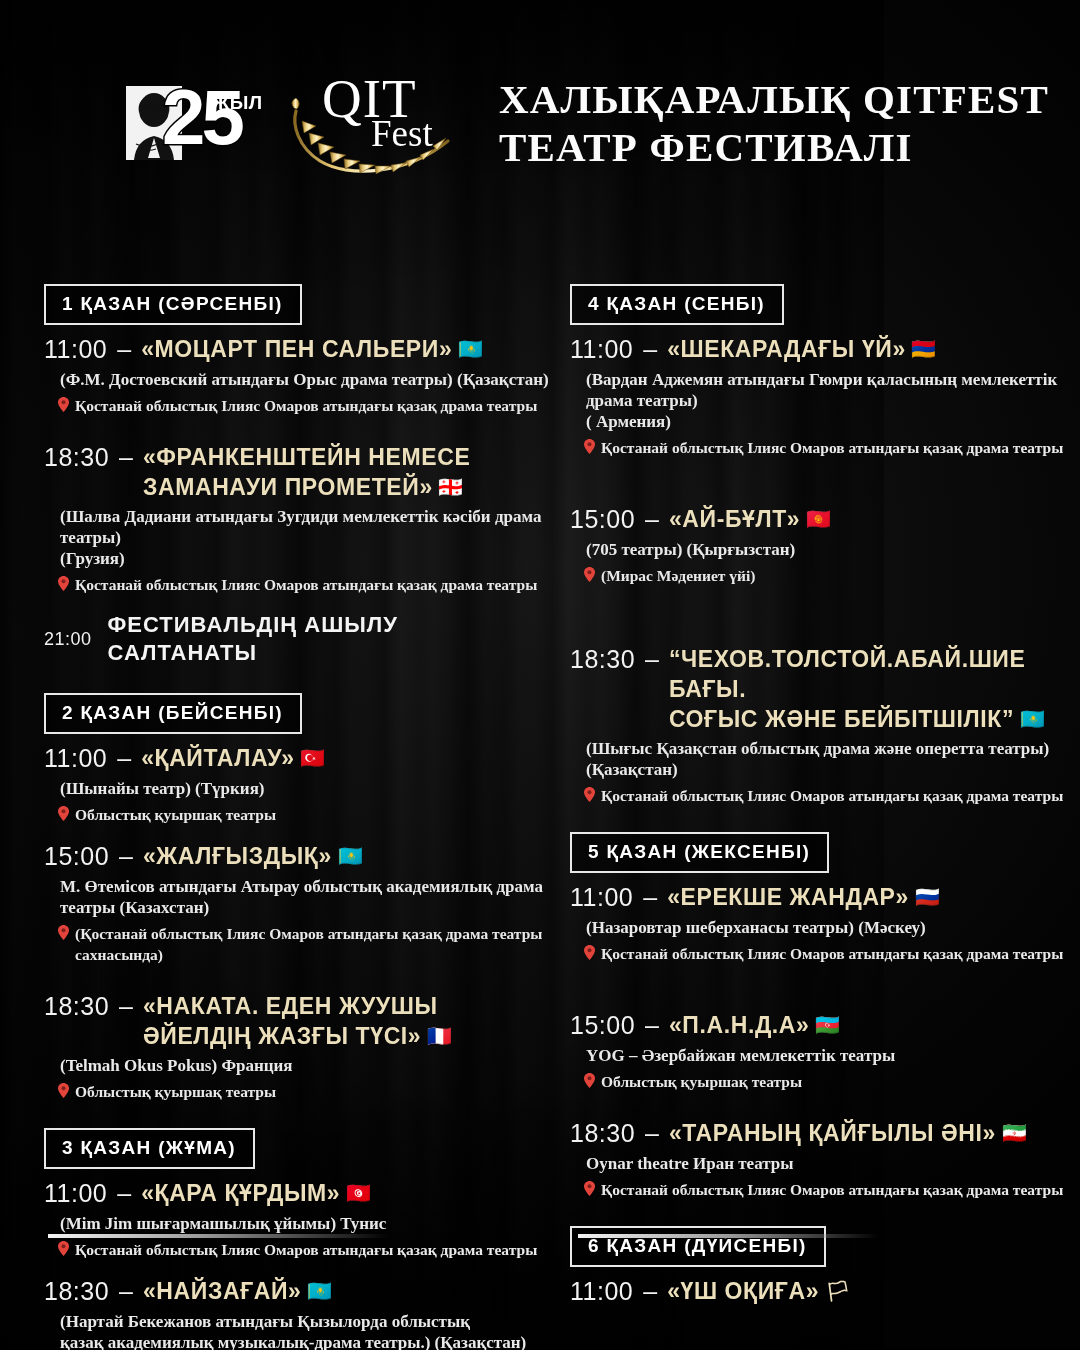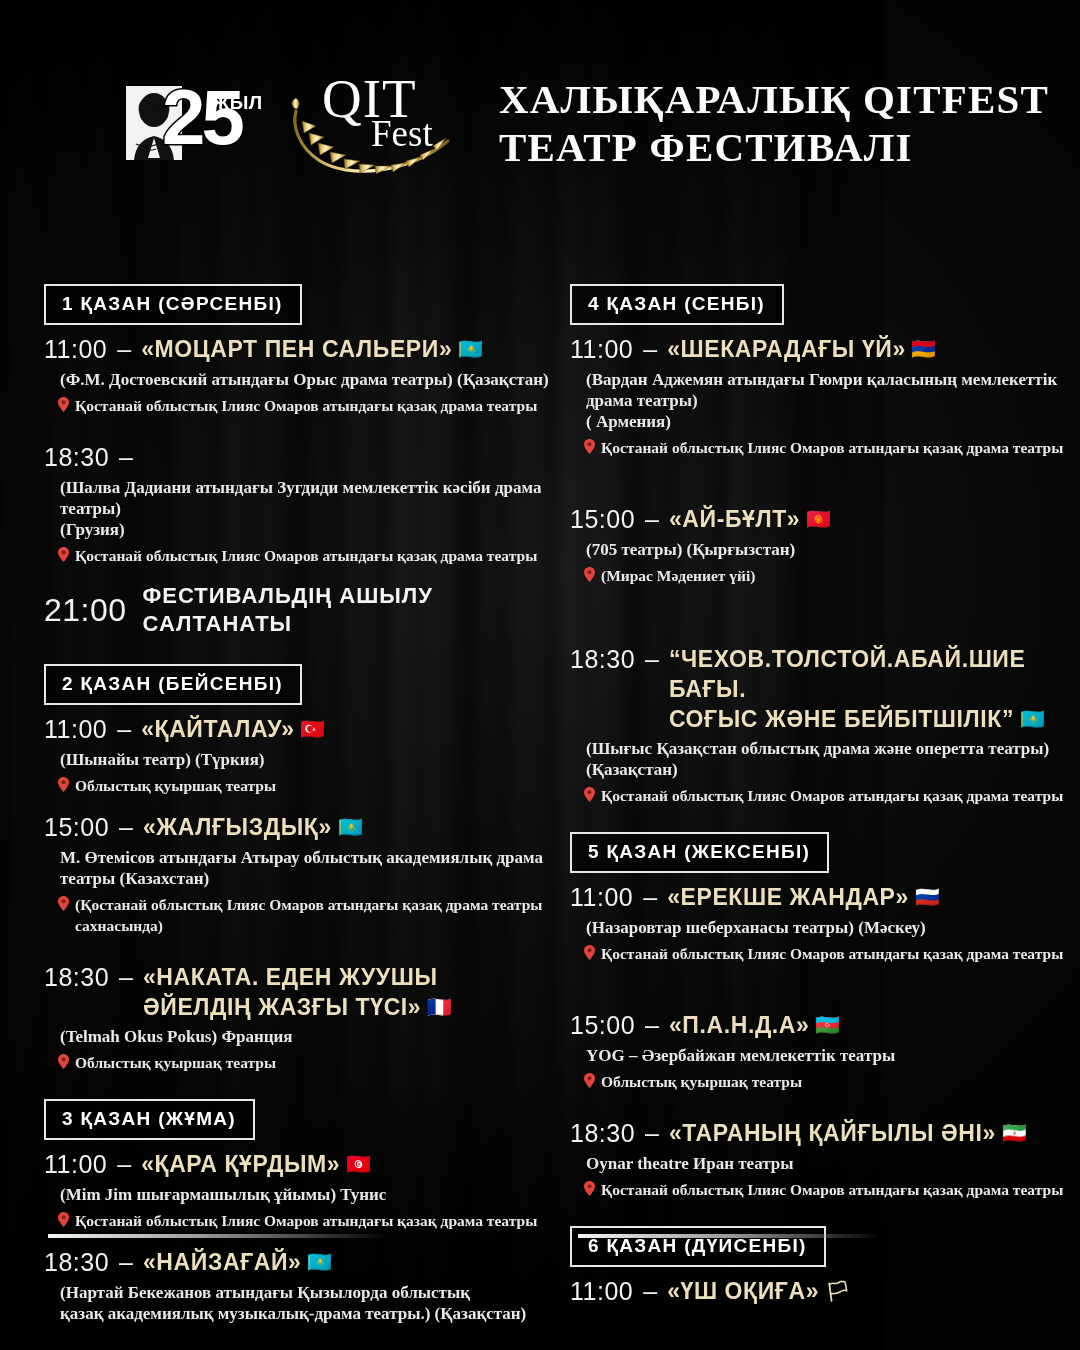--- a/index.html
+++ b/index.html
@@ -213,21 +213,21 @@
     margin-top: 5px;
     margin-left: 14px;
     display: flex;
     gap: 6px;
     align-items: flex-start;
   }
   .pin { flex: 0 0 auto; display:block; margin-top: 2px; }
 
   
   .ceremony { margin-bottom: 26px; display: flex; align-items: center; gap: 16px; }
-  .ceremony .ev-time { font-size: 32px; }
+  .ceremony .ev-time { font-size: 18px; }
   .ceremony .cer-text {
     font-family: "Liberation Sans", sans-serif;
     font-weight: 700;
     font-size: 22px;
     line-height: 28px;
     letter-spacing: 1px;
     color: #f4f4f4;
     white-space: pre-line;
   }
 
@@ -335,20 +335,22 @@
             <svg class="pin" width="11" height="15" viewBox="0 0 11 15" aria-hidden="true">
               <path d="M5.5 0C2.5 0 0 2.4 0 5.3 0 9.2 5.5 15 5.5 15S11 9.2 11 5.3C11 2.4 8.5 0 5.5 0z" fill="#e2443b"></path>
               <circle cx="5.5" cy="5.2" r="2" fill="#7d1f1a"></circle>
             </svg>
             <span>Қостанай облыстық Ілияс Омаров атындағы қазақ драма театры</span>
           </div>
         </div><div class="event gap-sm">
           <div class="ev-head">
             <span class="ev-time">18:30</span>
             <span class="ev-dash">–</span>
+            <span class="ev-title"><span>«ФРАНКЕНШТЕЙН НЕМЕСЕ
+ЗАМАНАУИ ПРОМЕТЕЙ»</span><span class="flag">🇬🇪</span></span>
           </div>
           <div class="ev-company">(Шалва Дадиани атындағы Зугдиди мемлекеттік кәсіби драма театры)
  (Грузия)</div>
           <div class="ev-venue">
             <svg class="pin" width="11" height="15" viewBox="0 0 11 15" aria-hidden="true">
               <path d="M5.5 0C2.5 0 0 2.4 0 5.3 0 9.2 5.5 15 5.5 15S11 9.2 11 5.3C11 2.4 8.5 0 5.5 0z" fill="#e2443b"></path>
               <circle cx="5.5" cy="5.2" r="2" fill="#7d1f1a"></circle>
             </svg>
             <span>Қостанай облыстық Ілияс Омаров атындағы қазақ драма театры</span>
           </div>

